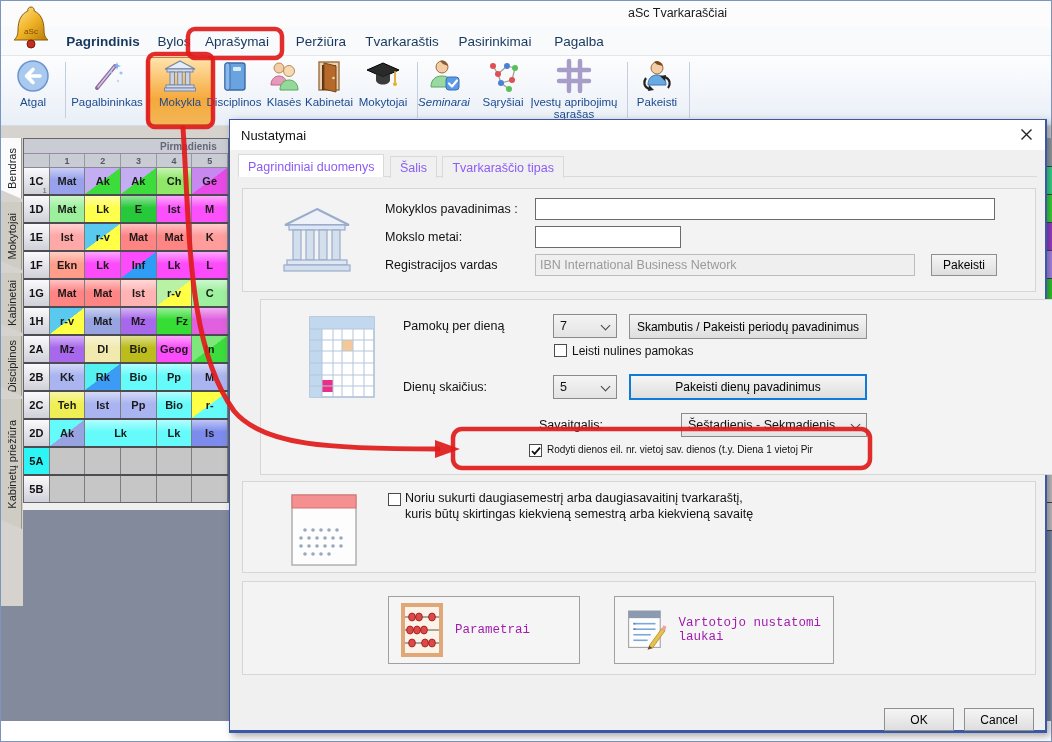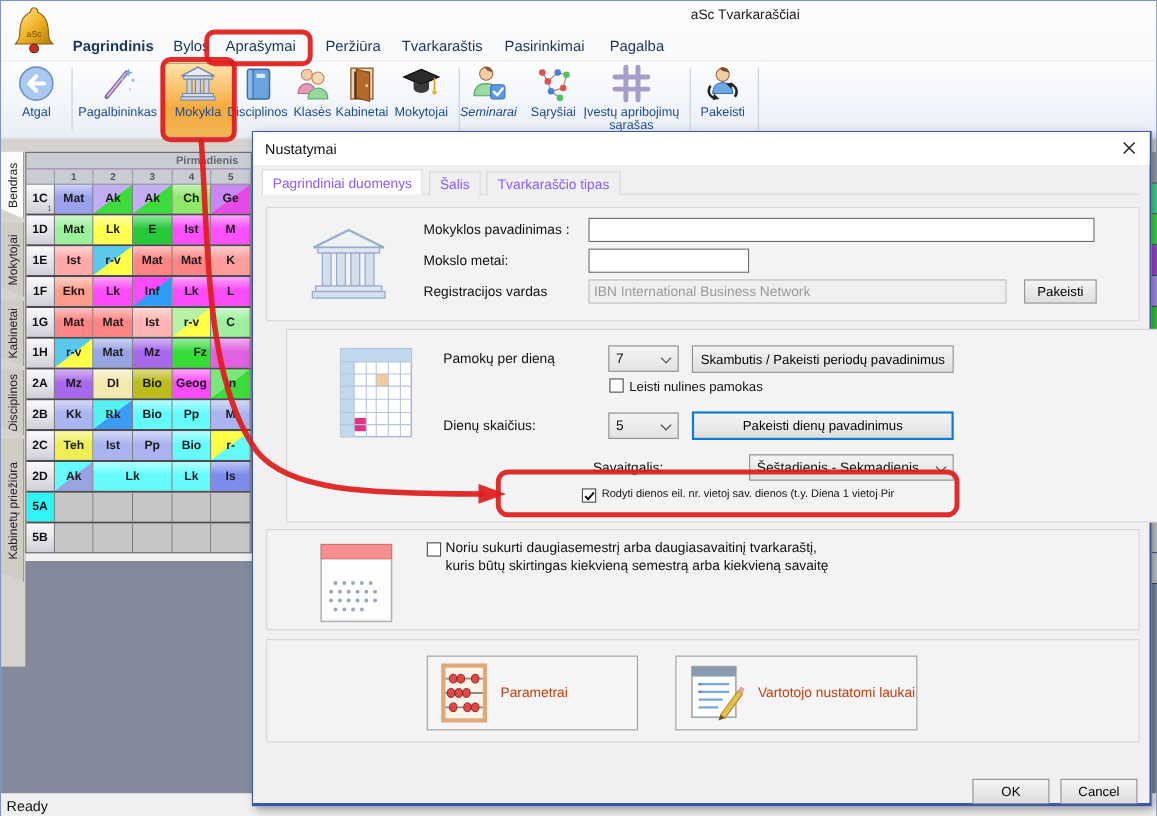--- a/index.html
+++ b/index.html
@@ -61,21 +61,21 @@
   .sec { position:absolute; left:12px; width:794px; background:#f3f3f3; border:1px solid #d6d6d6; }
   .lbl { position:absolute; font-size:12.5px; color:#111; white-space:nowrap; }
   .tin { position:absolute; height:22px; border:1px solid #6b6b6b; background:#fff; font-size:12.5px; padding:0 4px; font-family:inherit; }
   .tin:disabled,.tin.dis { background:#efefef; border-color:#bcbcbc; color:#9a9a9a; }
   .win-btn { position:absolute; background:linear-gradient(#f5f5f5,#dedede); border:1px solid #8f8f8f; font-size:12px; color:#000; display:flex; align-items:center; justify-content:center; cursor:pointer; font-family:inherit; white-space:nowrap; }
   .win-btn.focus { border:2px solid #0f7ad8; }
   .combo { position:absolute; height:24px; background:linear-gradient(#f4f4f4,#e3e3e3); border:1px solid #8a8a8a; font-size:12.5px; color:#111; display:flex; align-items:center; padding-left:6px; cursor:pointer; }
   .combo .chev { position:absolute; right:7px; top:7px; width:7px; height:7px; border-right:1.6px solid #444; border-bottom:1.6px solid #444; transform:rotate(45deg); }
   .cb { position:absolute; width:13px; height:13px; border:1px solid #4a4a4a; background:#fff; cursor:pointer; }
   .big-btn { position:absolute; height:68px; background:#f5f5f5; border:1px solid #a0a0a0; display:flex; align-items:center; cursor:pointer; }
-  .big-btn .blabel { font-size:12.5px; color:#c2410c; margin-left:12px; }
+  .big-btn .blabel { font-size:12.5px; color:#a21caf; margin-left:12px;font-family:Liberation Mono, monospace; }
 
   .annot { position:absolute; inset:0; z-index:70; pointer-events:none; }
 </style>
 </head>
 <body>
 
 <div id="app">
 
   <div class="titlebar">
     <span class="app-title">aSc Tvarkaraščiai</span>
@@ -338,21 +338,21 @@
           <div class="tt-label">2A</div>
           <div class="tt-cell" style="width: 36px; background: linear-gradient(rgba(255, 255, 255, 0.5), rgba(255, 255, 255, 0) 45%) rgb(168, 104, 236);">Mz</div>
           <div class="tt-cell" style="width: 36px; background: linear-gradient(rgba(255, 255, 255, 0.5), rgba(255, 255, 255, 0) 45%) rgb(242, 233, 174);">DI</div>
           <div class="tt-cell" style="width: 36px; background: linear-gradient(rgba(255, 255, 255, 0.5), rgba(255, 255, 255, 0) 45%) rgb(188, 188, 28);">Bio</div>
           <div class="tt-cell" style="width: 36px; background: linear-gradient(rgba(255, 255, 255, 0.5), rgba(255, 255, 255, 0) 45%) rgb(251, 75, 251);">Geog</div>
           <div class="tt-cell" style="width: 36px; background: linear-gradient(to right bottom, rgb(124, 232, 124) 49.5%, rgb(59, 220, 59) 50.5%);">In</div>
         </div>
         <div class="tt-row">
           <div class="tt-label">2B</div>
           <div class="tt-cell" style="width: 36px; background: linear-gradient(rgba(255, 255, 255, 0.5), rgba(255, 255, 255, 0) 45%) rgb(170, 180, 240);">Kk</div>
-          <div class="tt-cell" style="width: 36px; background: linear-gradient(to right bottom, rgb(85, 240, 240) 49.5%, rgb(59, 155, 245) 50.5%); font-family: Liberation Serif, serif;">Rk</div>
+          <div class="tt-cell" style="width: 36px; background: linear-gradient(to right bottom, rgb(85, 240, 240) 49.5%, rgb(59, 155, 245) 50.5%);">Rk</div>
           <div class="tt-cell" style="width: 36px; background: linear-gradient(rgba(255, 255, 255, 0.5), rgba(255, 255, 255, 0) 45%) rgb(102, 251, 251);">Bio</div>
           <div class="tt-cell" style="width: 36px; background: linear-gradient(rgba(255, 255, 255, 0.5), rgba(255, 255, 255, 0) 45%) rgb(102, 251, 251);">Pp</div>
           <div class="tt-cell" style="width: 36px; background: linear-gradient(rgba(255, 255, 255, 0.5), rgba(255, 255, 255, 0) 45%) rgb(170, 180, 240);">M</div>
         </div>
         <div class="tt-row">
           <div class="tt-label">2C</div>
           <div class="tt-cell" style="width: 36px; background: linear-gradient(rgba(255, 255, 255, 0.5), rgba(255, 255, 255, 0) 45%) rgb(239, 239, 85);">Teh</div>
           <div class="tt-cell" style="width: 36px; background: linear-gradient(rgba(255, 255, 255, 0.5), rgba(255, 255, 255, 0) 45%) rgb(170, 180, 240);">Ist</div>
           <div class="tt-cell" style="width: 36px; background: linear-gradient(rgba(255, 255, 255, 0.5), rgba(255, 255, 255, 0) 45%) rgb(170, 180, 240);">Pp</div>
           <div class="tt-cell" style="width: 36px; background: linear-gradient(rgba(255, 255, 255, 0.5), rgba(255, 255, 255, 0) 45%) rgb(102, 251, 251);">Bio</div>
@@ -394,23 +394,20 @@
       <div style="height: 28px; background: rgb(220, 170, 76);"></div>
       <div style="height: 28px; background: rgb(152, 164, 226);"></div>
       <div style="height: 28px; background: rgb(232, 232, 106);"></div>
       <div style="height: 28px; background: rgb(232, 232, 106);"></div>
       <div style="height: 28px; background: rgb(238, 106, 106);"></div>
       <div style="height: 28px; background: rgb(198, 198, 198);"></div>
       <div style="height: 28px; background: rgb(198, 198, 198);"></div>
       <div style="height: 28px; background: rgb(198, 198, 198);"></div>
     </div>
 
-  <div class="statusbar">
-    <span>Ready</span>
-  </div>
 
   <div class="dialog">
     <div class="dlg-title">
       <span class="t">Nustatymai</span>
       <span class="dlg-close">
         <svg width="13" height="13" viewBox="0 0 13 13">
             <path d="M1.5 1.5 L11.5 11.5 M11.5 1.5 L1.5 11.5" stroke="#222" stroke-width="1.4"></path>
           </svg>
       </span>
     </div>

